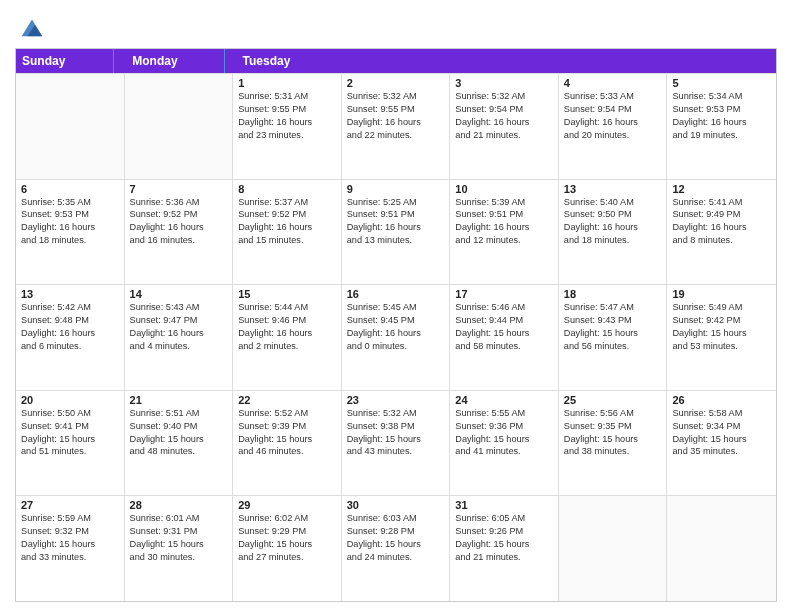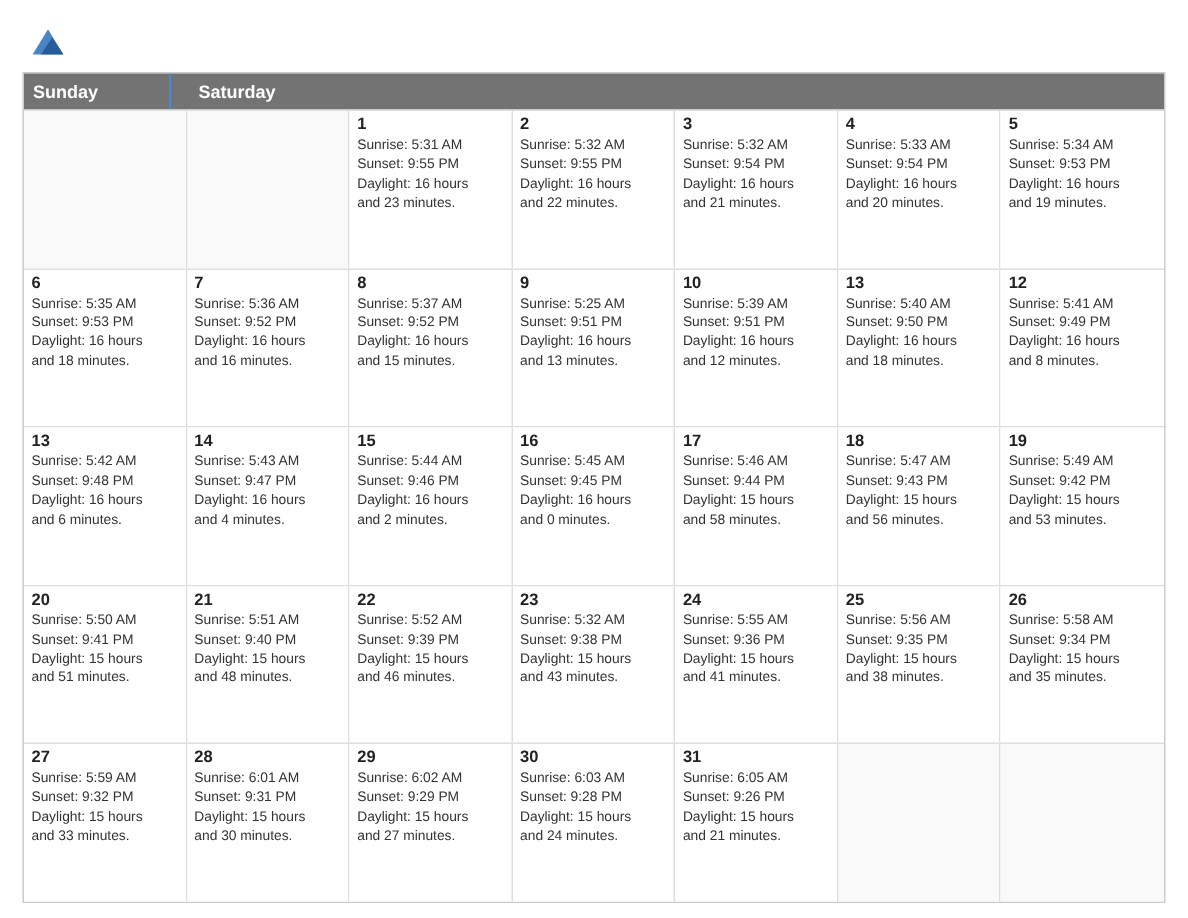--- a/index.html
+++ b/index.html
@@ -64,21 +64,21 @@
     }
     .calendar {
       flex: 1;
       display: flex;
       flex-direction: column;
       border: 1px solid #ccc;
     }
     .cal-header {
       display: grid;
       grid-template-columns: repeat(7, 1fr);
-      background: #737373;
+      background: #6d28d9;
       gap: 12px;
     }
     .cal-header-cell {
       color: #fff;
       font-weight: bold;
       font-size: 12px;
       padding: 5px 6px;
       text-align: left;
       border-right: 1px solid #4a8edb;
     }
@@ -142,21 +142,22 @@
     </div>
     <div class="title-area">
       <div class="month-title"></div>
       <div class="subtitle"></div>
     </div>
   </div>
 
   <div class="calendar">
     <div class="cal-header">
     <div class="cal-header-cell">Sunday</div>
-        <div class="cal-header-cell">Saturday</div>
+        <div class="cal-header-cell">Monday</div>
+        <div class="cal-header-cell">Tuesday</div>
       </div>
     <div class="cal-body">
     <div class="cal-row">
           <div class="cal-cell empty"></div>
           <div class="cal-cell empty"></div>
           <div class="cal-cell">
             <span class="day-num">1</span>
             <span class="cell-line">Sunrise: 5:31 AM</span>
             <span class="cell-line">Sunset: 9:55 PM</span>
             <span class="cell-line">Daylight: 16 hours</span>

